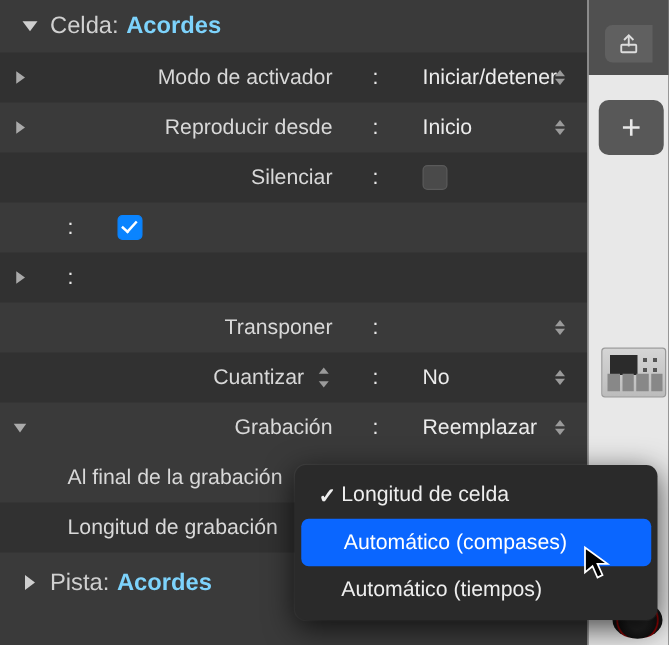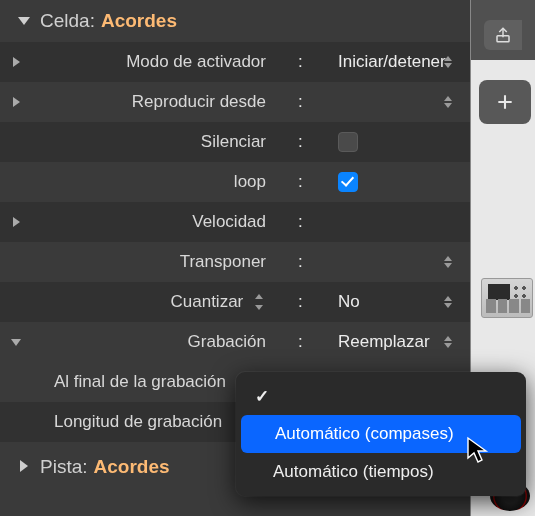--- a/index.html
+++ b/index.html
@@ -46,21 +46,21 @@
     .popup { position: absolute; left: 236px; top: 372px; width: 290px; background: #2a2a2a; border-radius: 9px; box-shadow: 0 6px 24px rgba(0,0,0,0.7), 0 0 0 1px rgba(255,255,255,0.06); padding: 5px 0; z-index: 10; }
     .popup-item { display: flex; align-items: center; height: 38px; padding: 0 12px 0 10px; font-size: 17px; color: #eee; border-radius: 6px; margin: 0 5px; }
     .popup-item .tick { width: 22px; text-align: center; font-weight: 700; }
     .popup-item.selected { background: #0a66ff; color: #fff; padding-left: 12px; }
 
     .cursor { position: absolute; left: 466px; top: 436px; z-index: 20; pointer-events: none; }
 
     .pista { padding: 14px 18px 10px; font-size: 19px; font-weight: 600; display: flex; align-items: flex-start; }
 
     .hdr-label { font-weight: 400; color: #d0d0d0; margin-right: 6px; }
-    .hdr-value { font-weight: 700; color: #fdba74; }
+    .hdr-value { font-weight: 700; color: #7dd3fc; }
   </style>
 </head>
 <body>
 
 <div class="panel">
 
   <div class="section-head">
     <span class="chev-down-head"></span>
     <span class="hdr-label">Celda:</span>
     <span class="hdr-value">Acordes</span>
@@ -80,49 +80,50 @@
         <span class="cd"></span>
       </span>
   </div>
 
   <div class="row">
     <span class="disc-arrow">
         <span class="chev-right-small"></span>
       </span>
     <span class="label">Reproducir desde</span>
       <span class="colon">:</span>
+    <span class="val-wrap">
+        <span class="value">Inicio</span>
+      </span>
     <span class="chev-col">
         <span class="cu"></span>
         <span class="cd"></span>
       </span>
   </div>
 
   <div class="row stripe">
     <span class="disc-spacer"></span>
     <span class="label">Silenciar</span>
       <span class="colon">:</span>
     <span class="val-wrap">
         <span class="checkbox"></span>
       </span>
   </div>
 
   <div class="row">
     <span class="disc-spacer"></span>
-    <span class="label">loop</span>
       <span class="colon">:</span>
     <span class="val-wrap">
         <span class="checkbox checked"></span>
       </span>
   </div>
 
   <div class="row stripe">
     <span class="disc-arrow">
         <span class="chev-right-small"></span>
       </span>
-    <span class="label">Velocidad</span>
       <span class="colon">:</span>
     <span class="val-wrap"></span>
   </div>
 
   <div class="row">
     <span class="disc-spacer"></span>
     <span class="label">Transponer</span>
       <span class="colon">:</span>
     <span class="val-wrap"></span>
     <span class="chev-col">
@@ -178,20 +179,21 @@
       </span>
     <span class="hdr-label">Pista:</span>
     <span class="hdr-value">Acordes</span>
   </div>
 
 </div>
 
 <div class="popup">
   <div class="popup-item">
     <span class="tick">✓</span>
+    <span>Longitud de celda</span>
   </div>
   <div class="popup-item selected">
     <span class="tick"></span>
     <span>Automático (compases)</span>
   </div>
   <div class="popup-item">
     <span class="tick"></span>
     <span>Automático (tiempos)</span>
   </div>
 </div>

